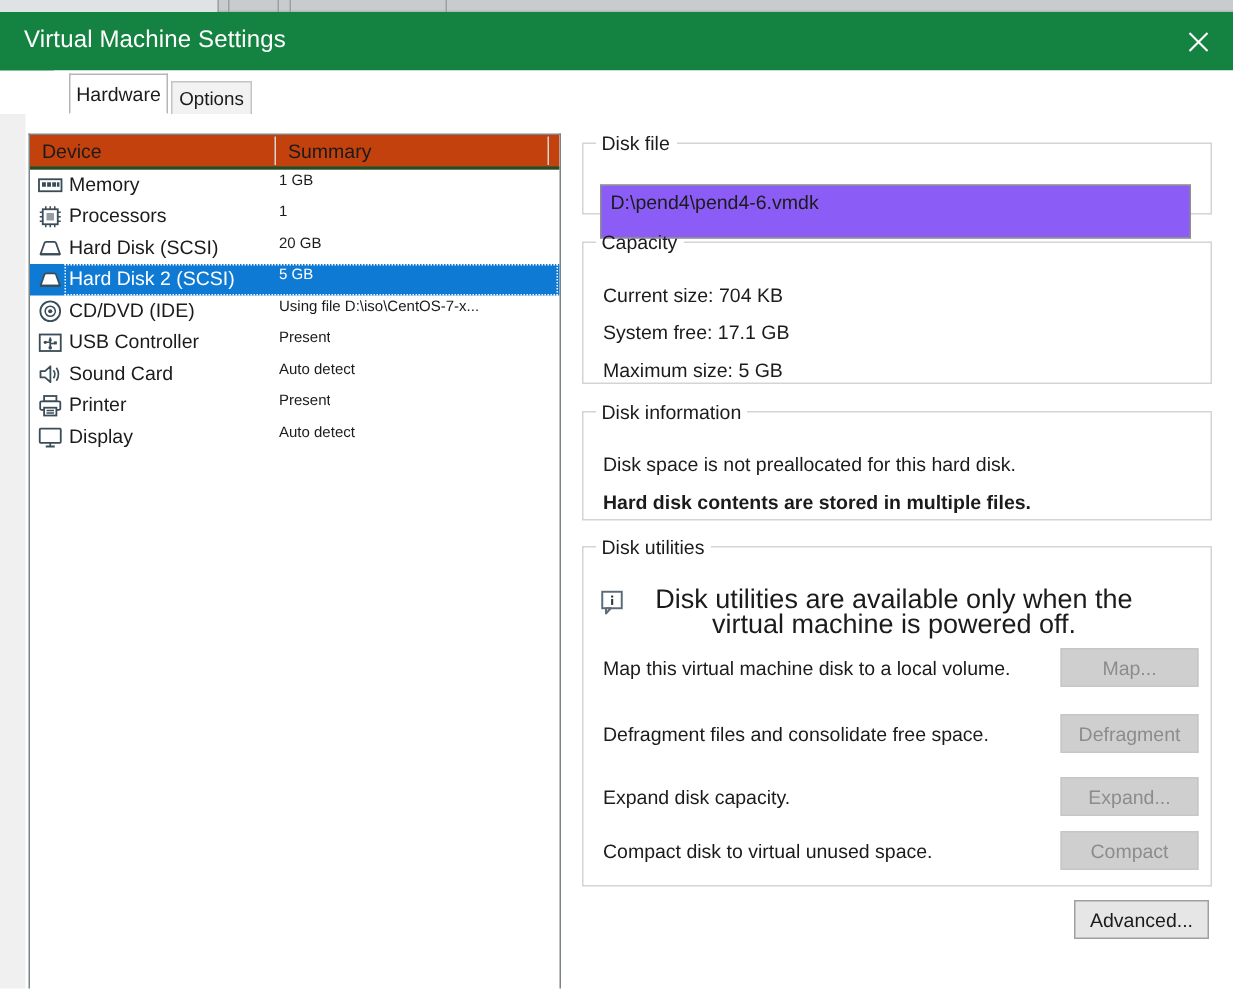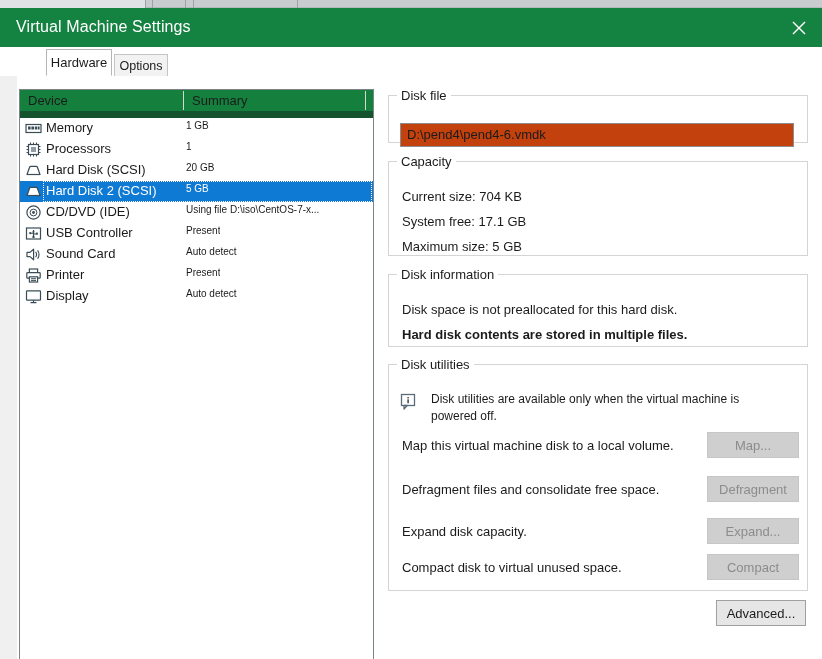--- a/index.html
+++ b/index.html
@@ -129,22 +129,22 @@
     height: 570px;
     box-sizing: border-box;
     border: 1px solid #7a8489;
     border-bottom: none;
     background: #ffffff;
     overflow: hidden;
   }
   .devlist-header {
     position: relative;
     height: 21px;
-    border-bottom: 7px solid #14532d;
-    background: #15803d;
+    border-bottom: 2px solid #14532d;
+    background: #c2410c;
   }
   .devlist-header .col {
     position: absolute;
     top: 3px;
     font-size: 13px;
     color: #1b1b1b;
     white-space: nowrap;
   }
   .devlist-header .col-device { left: 8px; }
   .devlist-header .col-summary { left: 172px; }
@@ -232,23 +232,23 @@
 
   .grp-diskfile { left: 0; top: 12px; width: 420px; height: 55px; }
   .grp-capacity { left: 0; top: 78px; width: 420px; height: 102px; }
   .grp-diskinfo { left: 0; top: 191px; width: 420px; height: 80px; }
   .grp-diskutil { left: 0; top: 281px; width: 420px; height: 234px; }
 
   .diskfile-input {
     position: absolute;
     left: 11px; top: 20px;
     width: 394px;
-    height: 24px;
-    box-sizing: border-box;
-    background: #c2410c;
+    height: 36px;
+    box-sizing: border-box;
+    background: #8b5cf6;
     border: 1px solid #8d8d8d;
     font-family: "Liberation Sans", sans-serif;
     font-size: 13px;
     color: #1b1b1b;
     padding: 0 6px;
     line-height: 22px;
     white-space: nowrap;
     overflow: hidden;
   }
 
@@ -268,22 +268,23 @@
     font-size: 13px;
     white-space: nowrap;
   }
   .info-line.i0 { top: 20px; }
   .info-line.i1 { top: 45px; font-weight: bold; }
 
   .util-note {
     position: absolute;
     left: 42px; top: 19px;
     width: 330px;
-    font-size: 12px;
+    font-size: 18px;
     line-height: 17px;
+    text-align: center;
   }
   .util-note-icon {
     position: absolute;
     left: 11px; top: 21px;
     width: 18px; height: 18px;
   }
 
   .util-row {
     position: absolute;
     left: 0;

